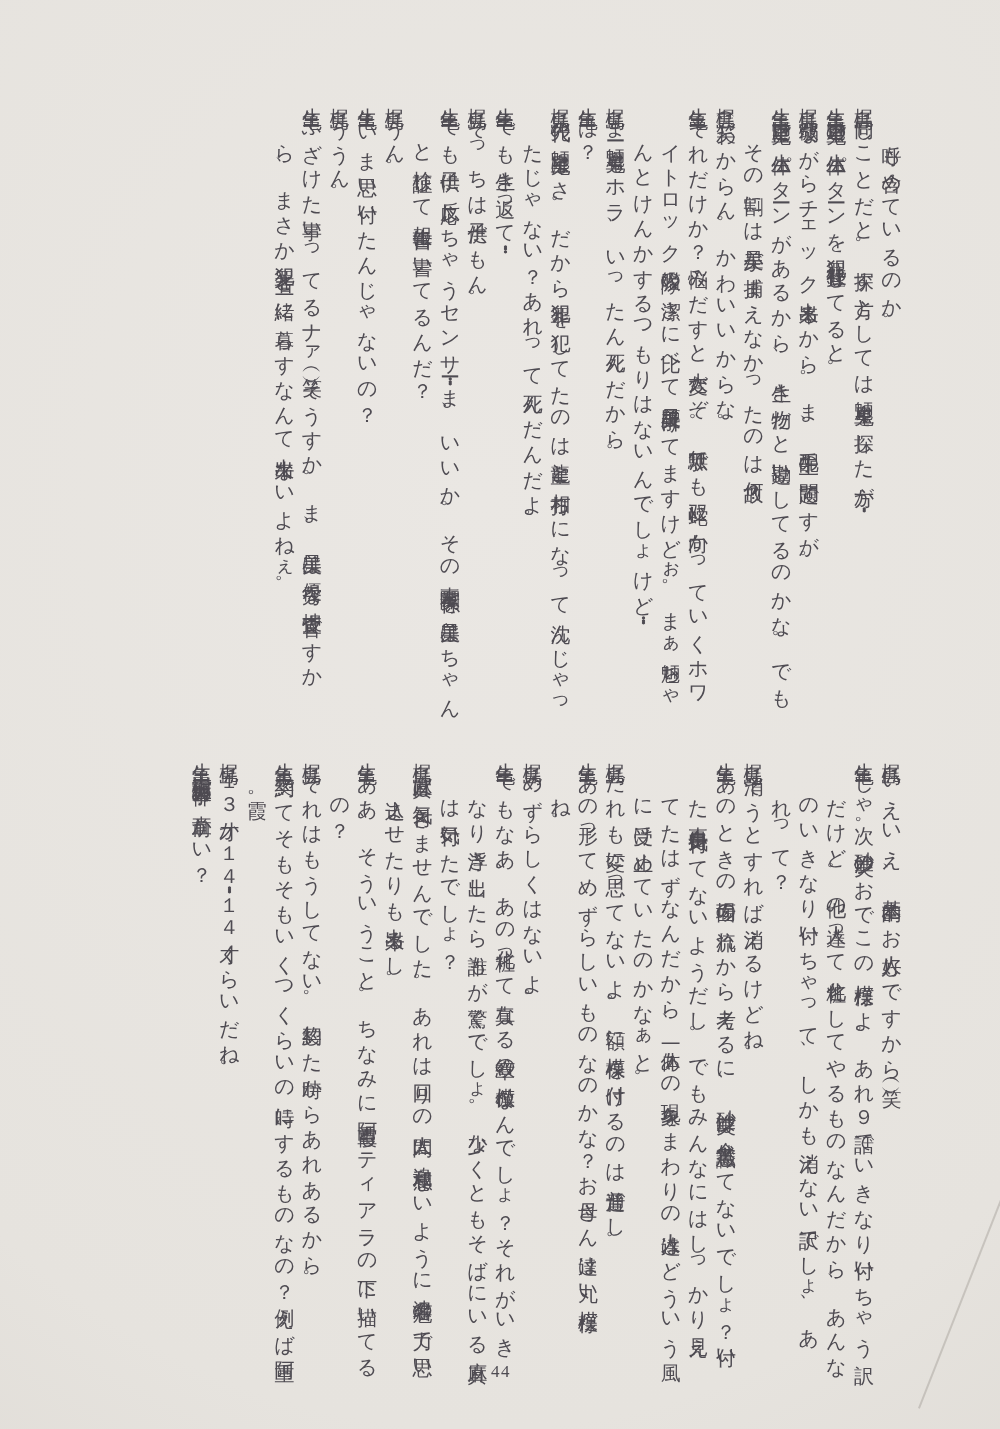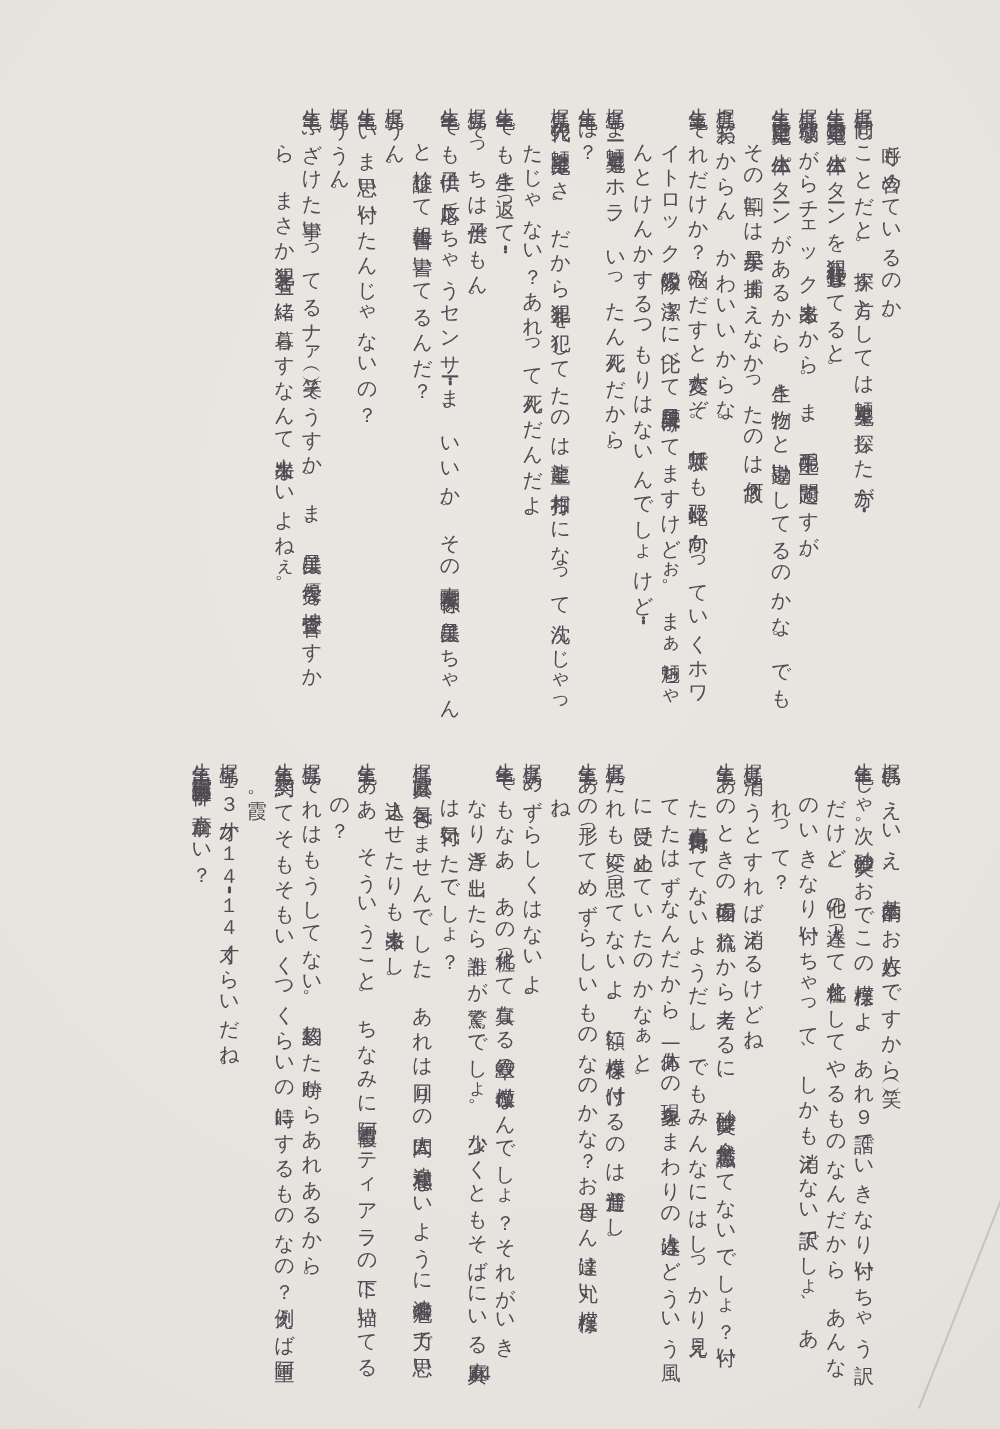--- a/index.html
+++ b/index.html
@@ -35,22 +35,22 @@
     margin: 0;
     line-height: 27.6px;
     padding-top: 38px;
     text-indent: -38px;
   }
   .line.cont { text-indent: 0; }
   .speaker { margin-inline-end: 9px; }
   .pagenum {
     position: absolute;
     top: 1362px;
-    left: 469px;
-    font-size: 20px;
+    left: 491px;
+    font-size: 17px;
     letter-spacing: 1.5px;
     color: #4e4b52;
     text-align: right;
   }
   .crease {
     position: absolute;
     left: 918px;
     top: 1408px;
     width: 225px;
     height: 1.5px;

